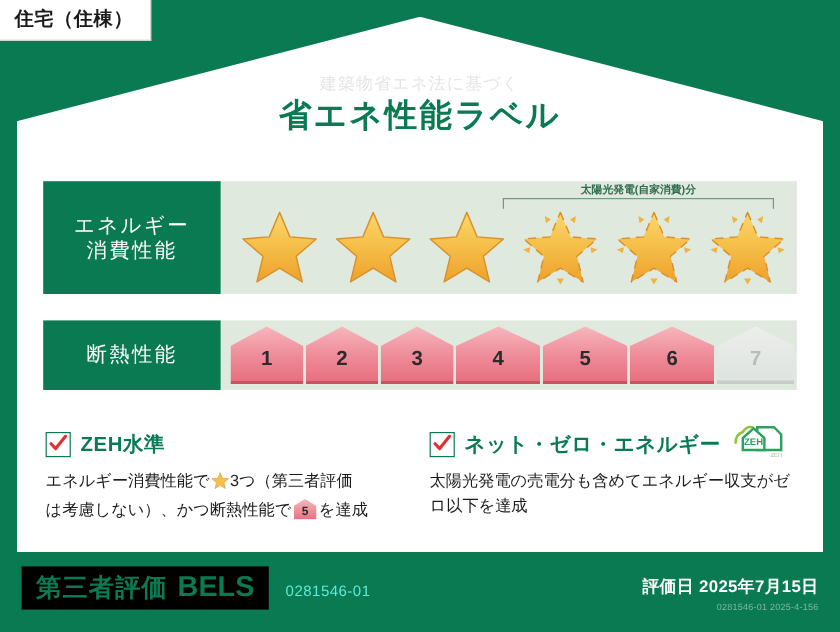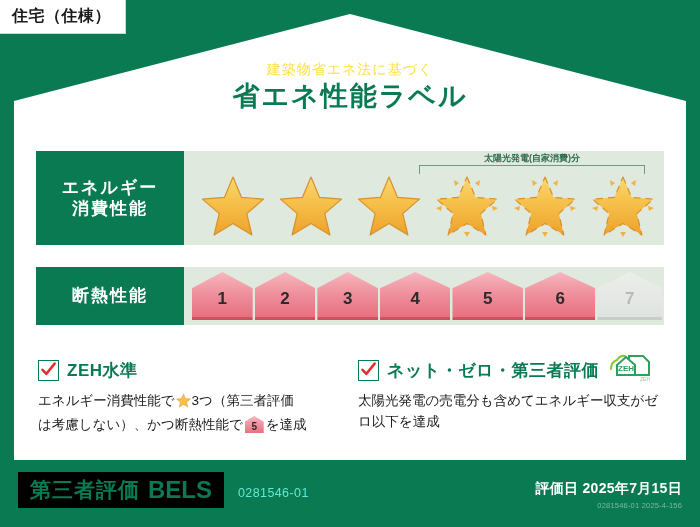--- a/index.html
+++ b/index.html
@@ -55,21 +55,21 @@
     white-space:nowrap;
   }
   .sun-icon{width:26px;height:26px;display:block;flex:0 0 auto;}
 
   
   #title-block{
     position:absolute;left:0;right:0;top:62px;
     text-align:center;
   }
   #title-sub{
-    font-size:14px;font-weight:normal;color:#fde047;
+    font-size:14px;font-weight:normal;color:#e5e5e5;
     letter-spacing:1px;line-height:1.1;
   }
   #title-main{
     margin-top:5px;
     font-size:27px;font-weight:bold;color:#0a7a53;
     letter-spacing:2px;line-height:1.1;
   }
 
   
   .perf-row{
@@ -79,21 +79,21 @@
   }
   #row-energy{top:151px;height:94px;}
   #row-insulation{top:267px;height:58px;}
 
   .perf-label{
     flex:0 0 148px;
     background:#0a7a53;
     color:#ffffff;
     display:flex;flex-direction:column;
     align-items:center;justify-content:center;
-    font-weight:bold;
+    font-weight:normal;
     letter-spacing:2px;
     line-height:1.25;
     font-size:17px;
   }
   #row-insulation .perf-label{font-size:17px;}
 
   .perf-panel{
     flex:1 1 auto;
     background:#dfe9de;
     position:relative;
@@ -389,21 +389,21 @@
     </div>
   </div>
 
   <div class="criteria" id="criteria-right">
     <div class="crit-head">
       <span class="checkbox">
         <svg width="17" height="17" viewBox="0 0 17 17">
           <path d="M2.5 8.8 L6.4 12.8 L14.6 2.6" fill="none" stroke="#e03030" stroke-width="2.6" stroke-linecap="round" stroke-linejoin="round"></path>
         </svg>
       </span>
-      <span class="crit-title">ネット・ゼロ・第三者評価</span>
+      <span class="crit-title">ネット・ゼロ・エネルギー</span>
       <span class="zeh-logo">
         <svg width="46" height="30" viewBox="0 0 46 30">
           <path d="M2 16 Q2 9 8 7 Q11 2 16 3" fill="none" stroke="#8cc63f" stroke-width="2.2" stroke-linecap="round"></path>
           <path d="M20 3 L34 3 L40 9 L40 22 L20 22 Z" fill="none" stroke="#2ea05e" stroke-width="2"></path>
           <path d="M8 22 L8 12 L17 4 L26 12 L26 22 Z" fill="#ffffff" stroke="#2ea05e" stroke-width="2"></path>
           <text x="17" y="18" text-anchor="middle" font-size="8" font-weight="bold" fill="#2ea05e" font-family="Liberation Sans, sans-serif">ZEH</text>
           <text x="41" y="28" text-anchor="end" font-size="5" fill="#9fbf9f" font-family="Liberation Sans, sans-serif">ZEH</text>
         </svg>
       </span>
     </div>

